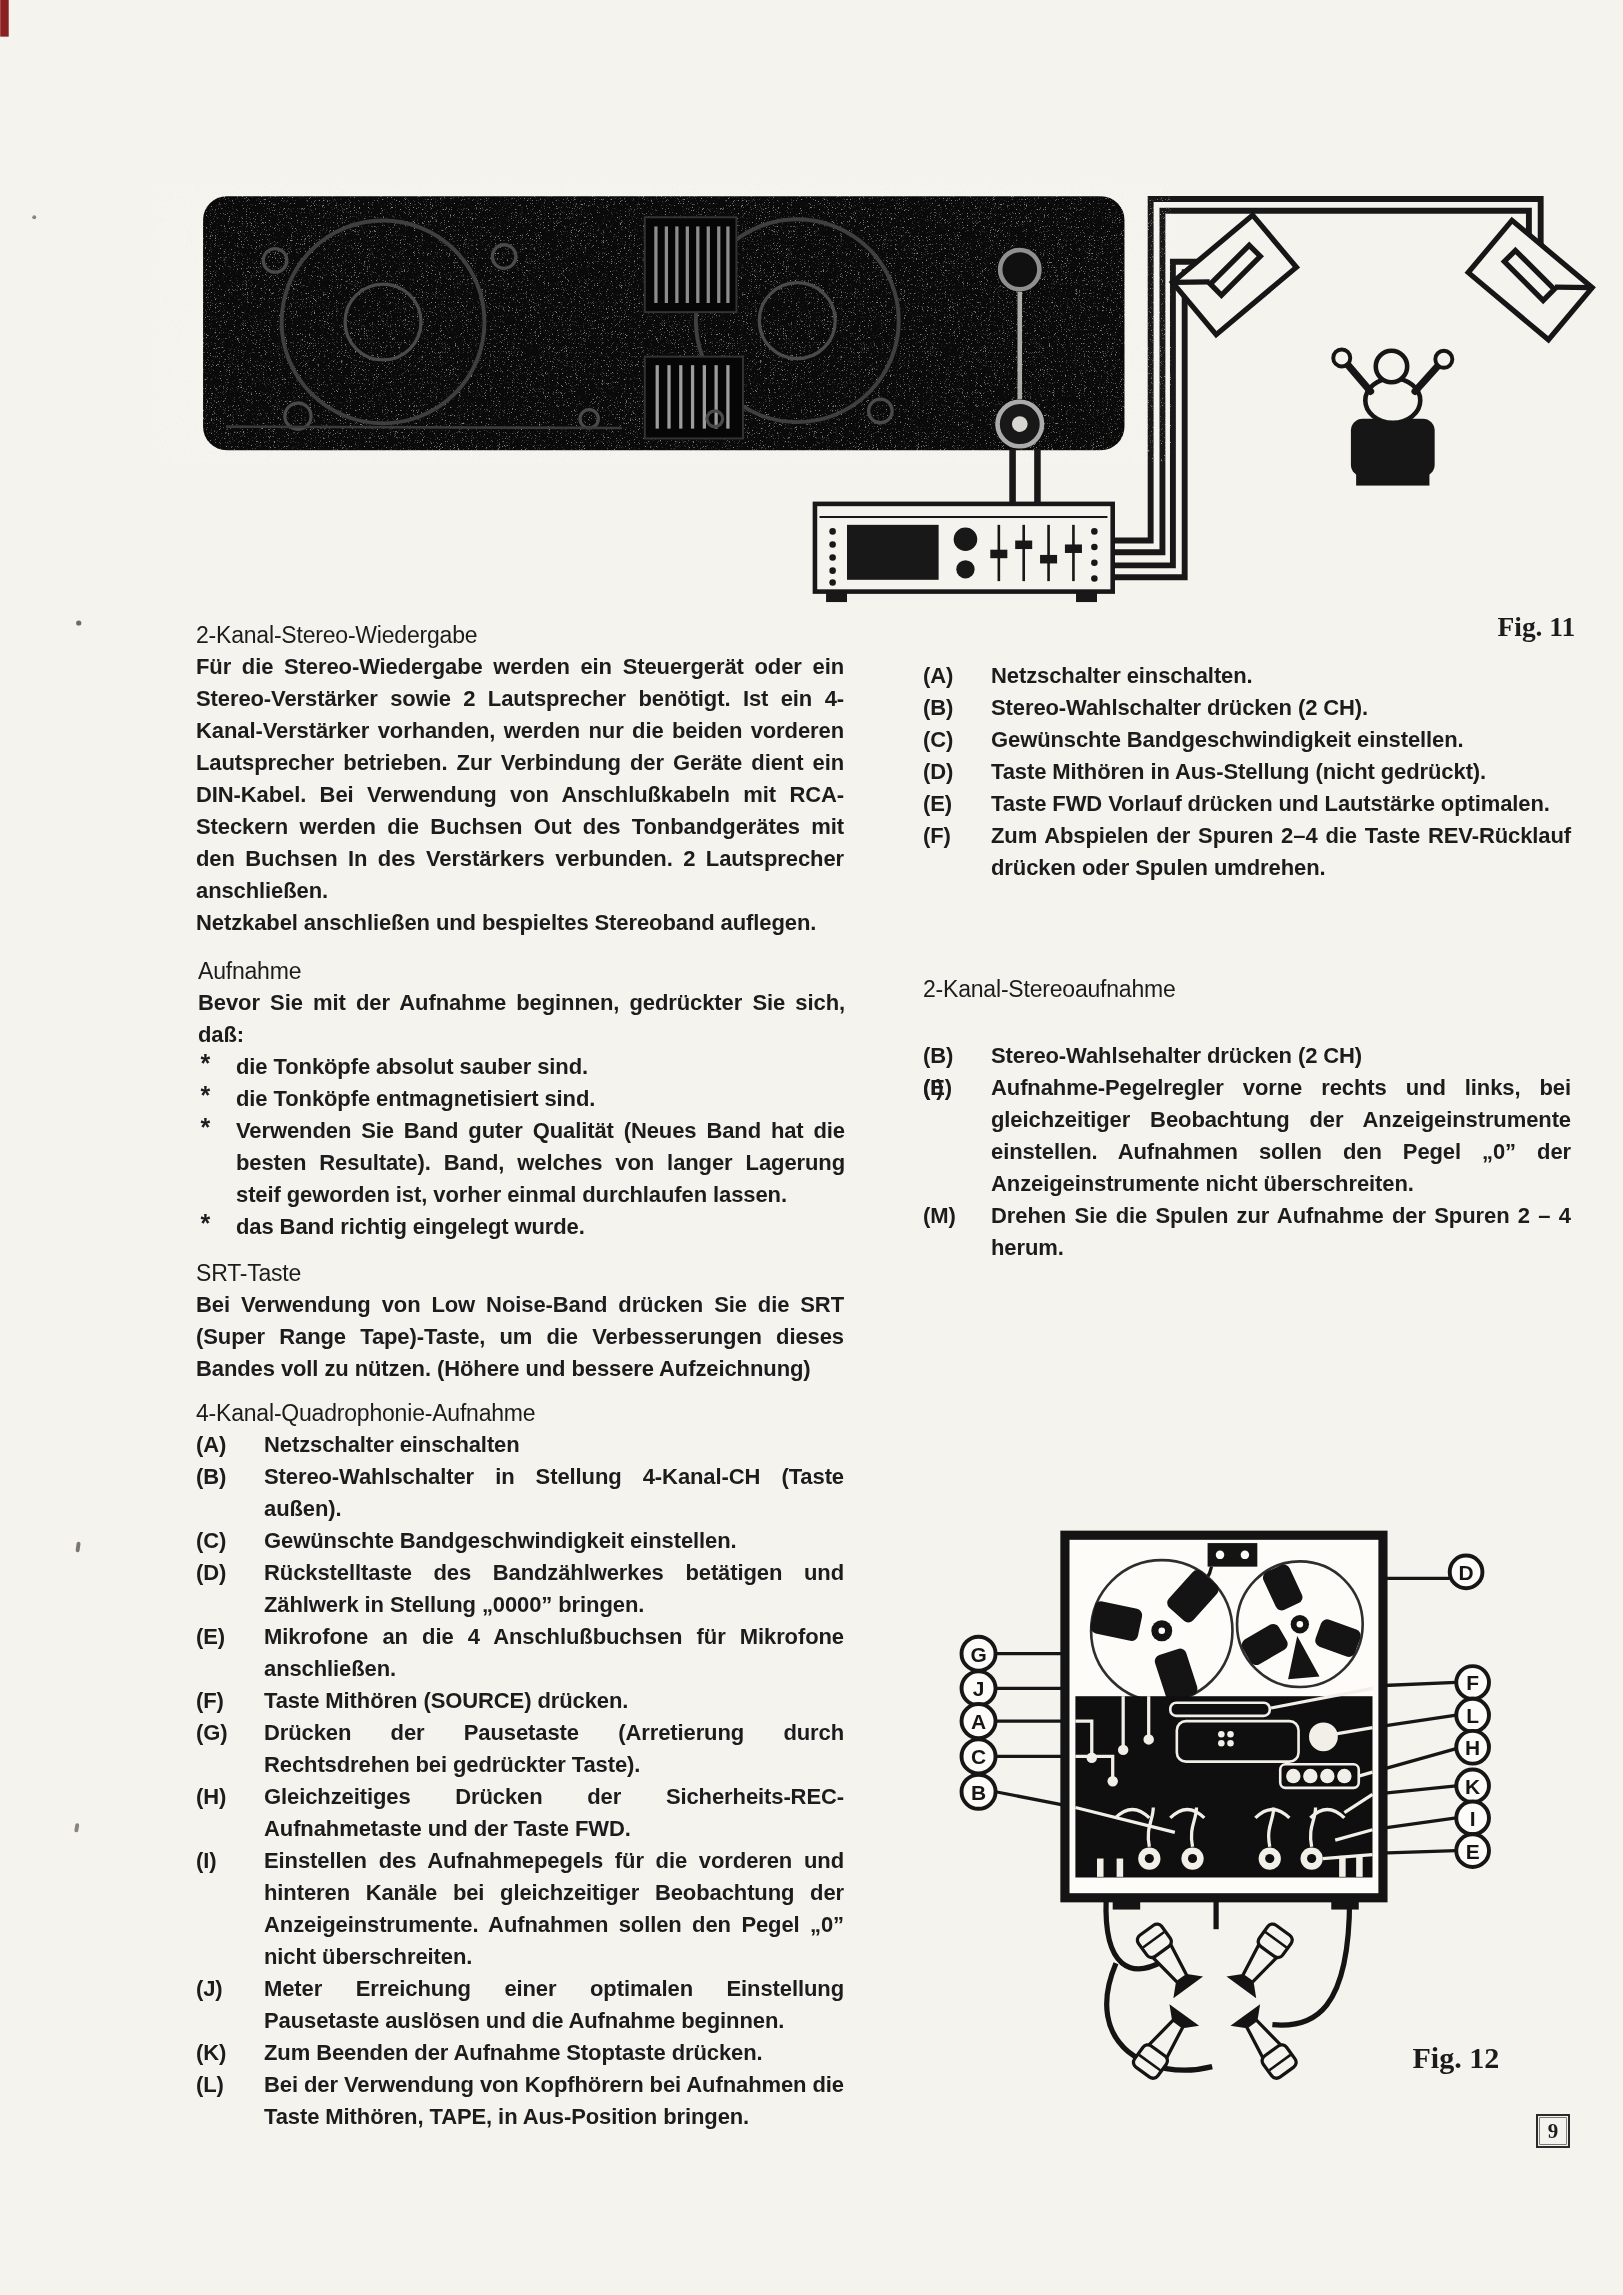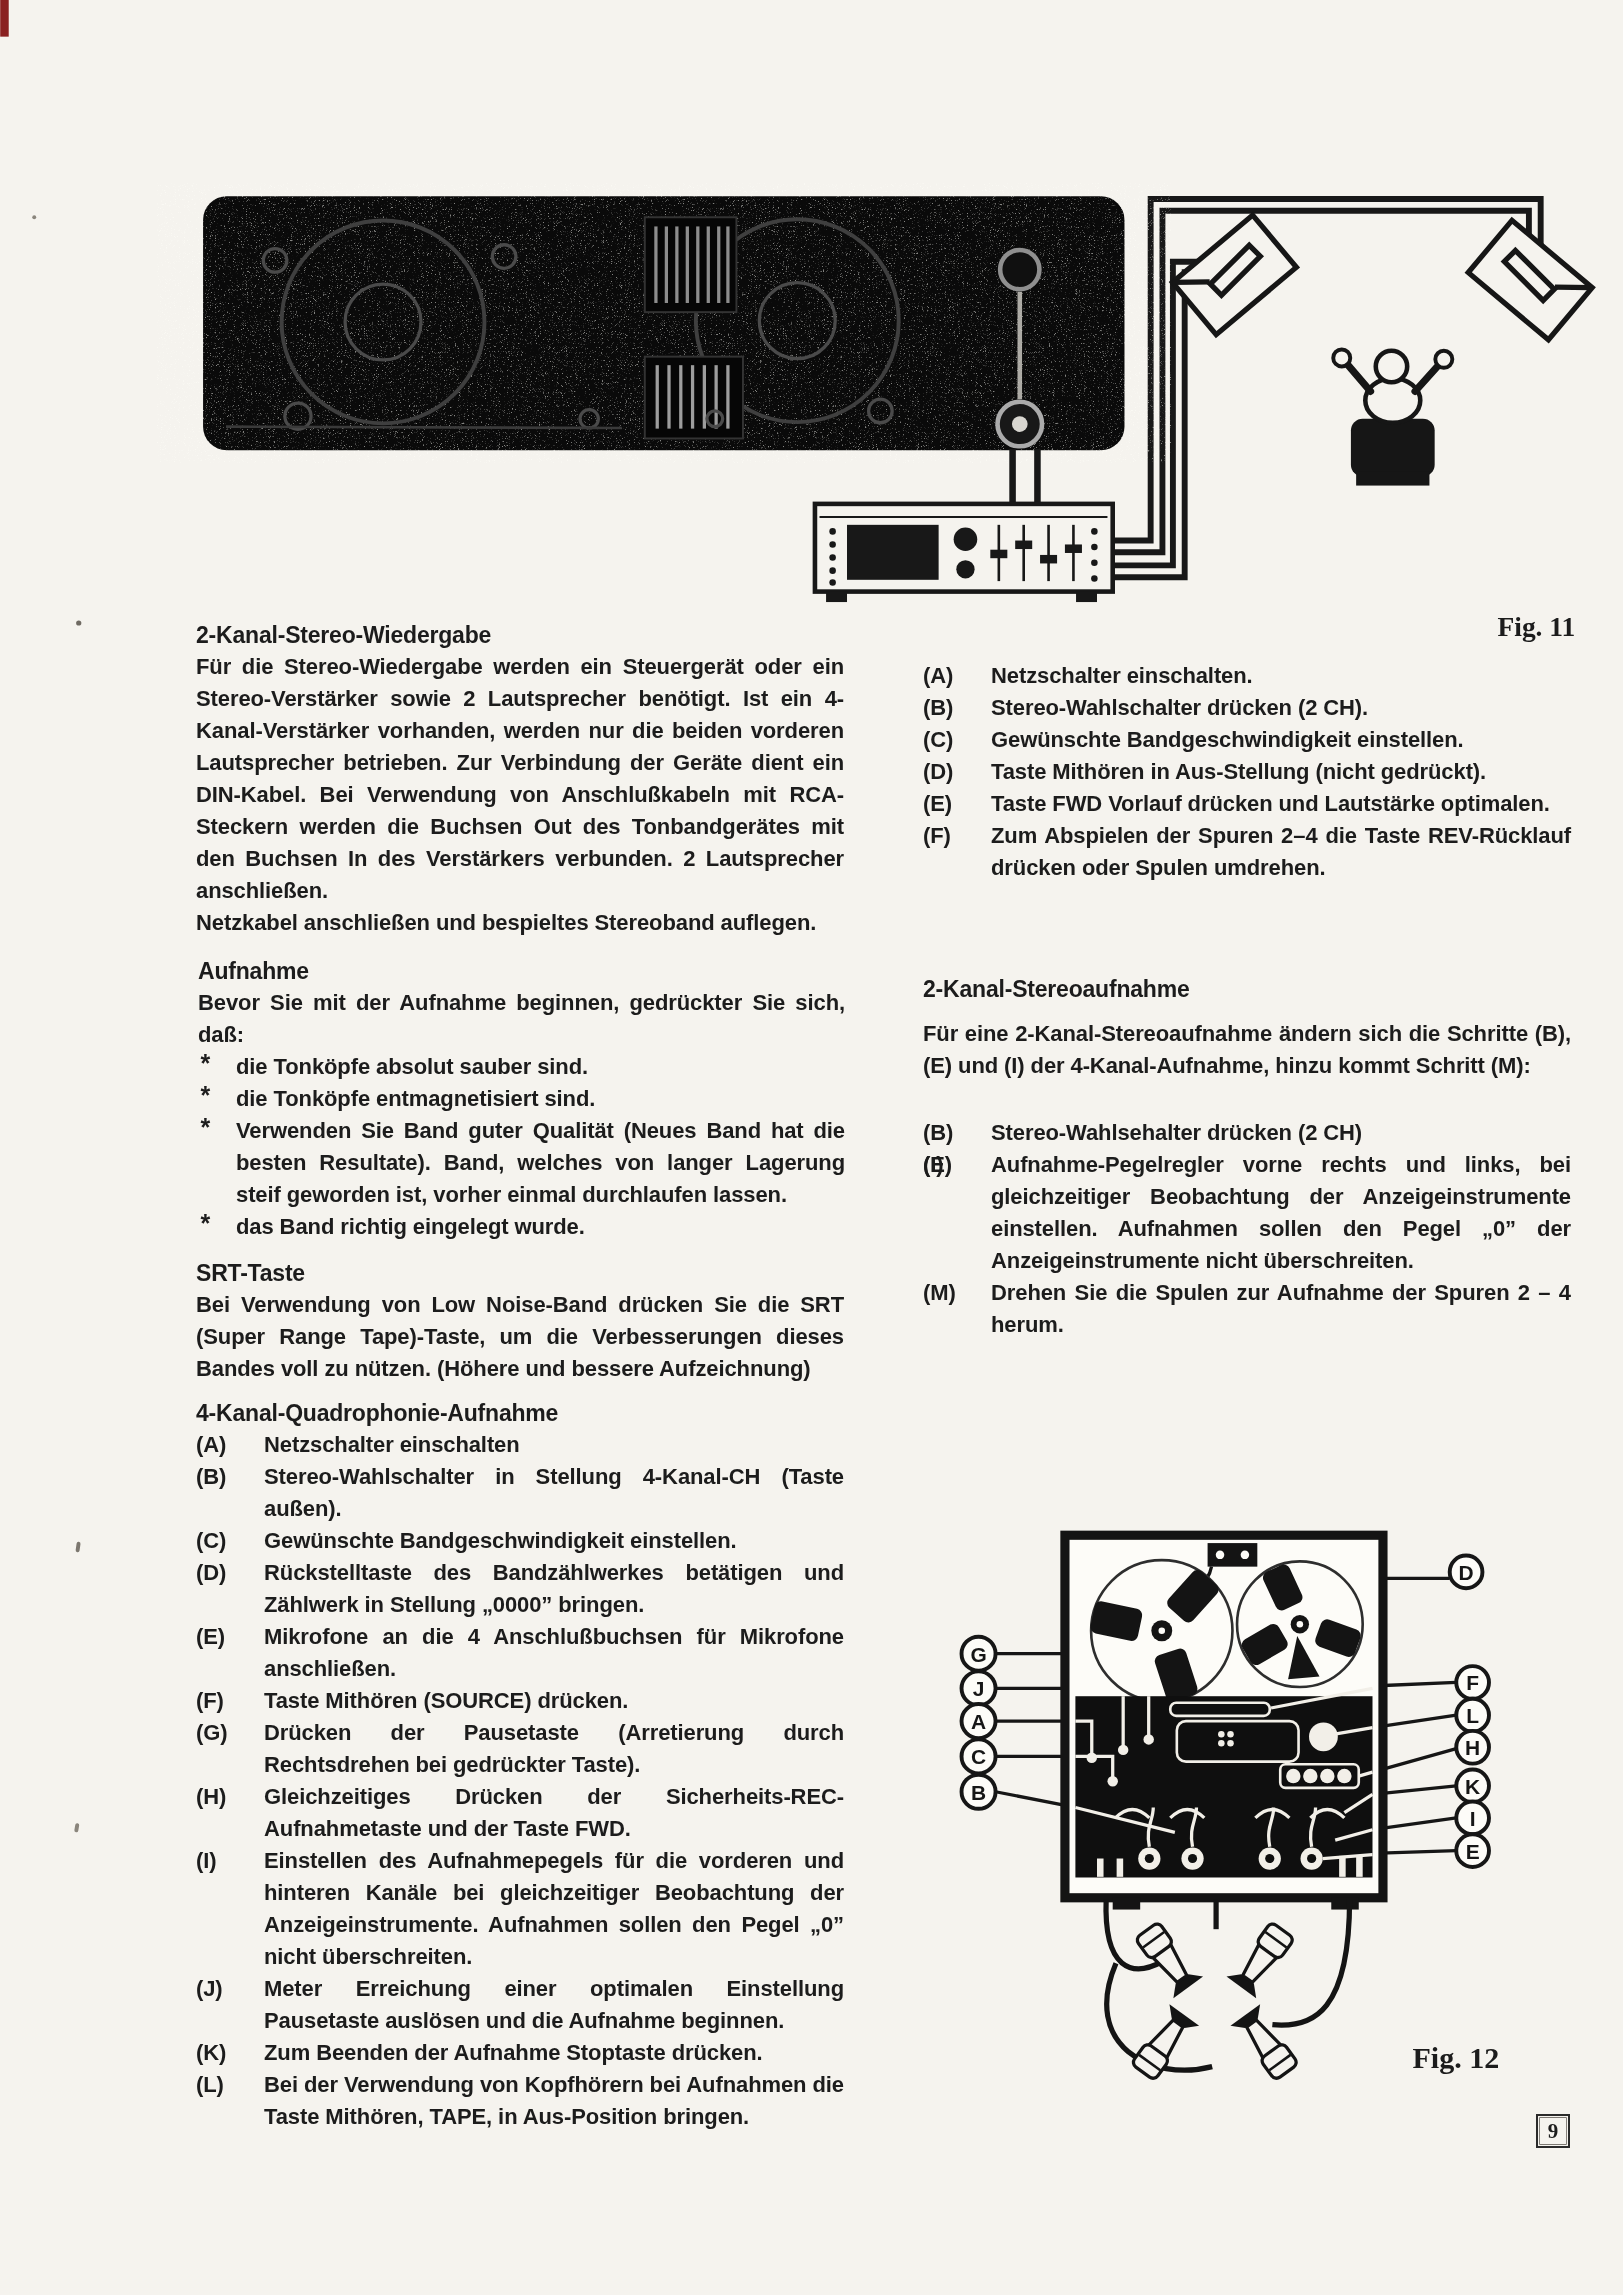--- a/index.html
+++ b/index.html
@@ -5,21 +5,21 @@
   html,body{margin:0;padding:0;}
   body{
     width:1624px;height:2295px;position:relative;overflow:hidden;
     background:#f5f3ee;
     font-family:"Liberation Sans", sans-serif;
     color:#1c1c1c;
   }
   .art{position:absolute;left:0;top:0;z-index:0;}
   .blk{position:absolute;z-index:2;}
   .h{
-    font-size:23px;font-weight:700;line-height:29.5px;letter-spacing:-0.2px;
+    font-size:23px;font-weight:400;line-height:29.5px;letter-spacing:-0.2px;
   }
   .body{
     font-size:22px;font-weight:700;line-height:32px;letter-spacing:-0.1px;
   }
   .just{text-align:justify;}
   .step{position:relative;padding-left:68px;text-align:justify;}
   .step .lbl{position:absolute;left:0;top:0;}
   .bullet{position:relative;padding-left:38px;text-align:justify;}
   .bullet .lbl{position:absolute;left:2.6px;top:-3.9px;font-size:25px;}
   .gap20{margin-top:13px;}
@@ -388,21 +388,20 @@
     <div class="step"><span class="lbl">(H)</span><span>Gleichzeitiges Drücken der Sicherheits-REC-Aufnahmetaste und der Taste FWD.</span></div>
     <div class="step"><span class="lbl">(I)</span><span>Einstellen des Aufnahmepegels für die vorderen und hinteren Kanäle bei gleichzeitiger Beobachtung der Anzeigeinstrumente. Aufnahmen sollen den Pegel „0” nicht überschreiten.</span></div>
     <div class="step"><span class="lbl">(J)</span><span>Meter Erreichung einer optimalen Einstellung Pausetaste auslösen und die Aufnahme beginnen.</span></div>
     <div class="step"><span class="lbl">(K)</span><span>Zum Beenden der Aufnahme Stoptaste drücken.</span></div>
     <div class="step"><span class="lbl">(L)</span><span>Bei der Verwendung von Kopfhörern bei Aufnahmen die Taste Mithören, TAPE, in Aus-Position bringen.</span></div>
   </div>
 </div>
 
 <div class="blk" style="left:923px;top:975px;width:648px">
   <div class="h">2-Kanal-Stereoaufnahme</div>
-  <div class="body just gap20">Für eine 2-Kanal-Stereoaufnahme ändern sich die Schritte (B), (E) und (I) der 4-Kanal-Aufnahme, hinzu kommt Schritt (M):</div>
   <div class="body gap54">
     <div class="step"><span class="lbl">(B)</span><span>Stereo-Wahlsehalter drücken (2 CH)</span></div>
     <div class="step"><span class="lbl">(E)</span></div>
     <div class="step"><span class="lbl">(I)</span><span>Aufnahme-Pegelregler vorne rechts und links, bei gleichzeitiger Beobachtung der Anzeigeinstrumente einstellen. Aufnahmen sollen den Pegel „0” der Anzeigeinstrumente nicht überschreiten.</span></div>
     <div class="step"><span class="lbl">(M)</span><span>Drehen Sie die Spulen zur Aufnahme der Spuren 2 – 4 herum.</span></div>
   </div>
 </div>
 
 <div class="pagenum">9</div>
 

